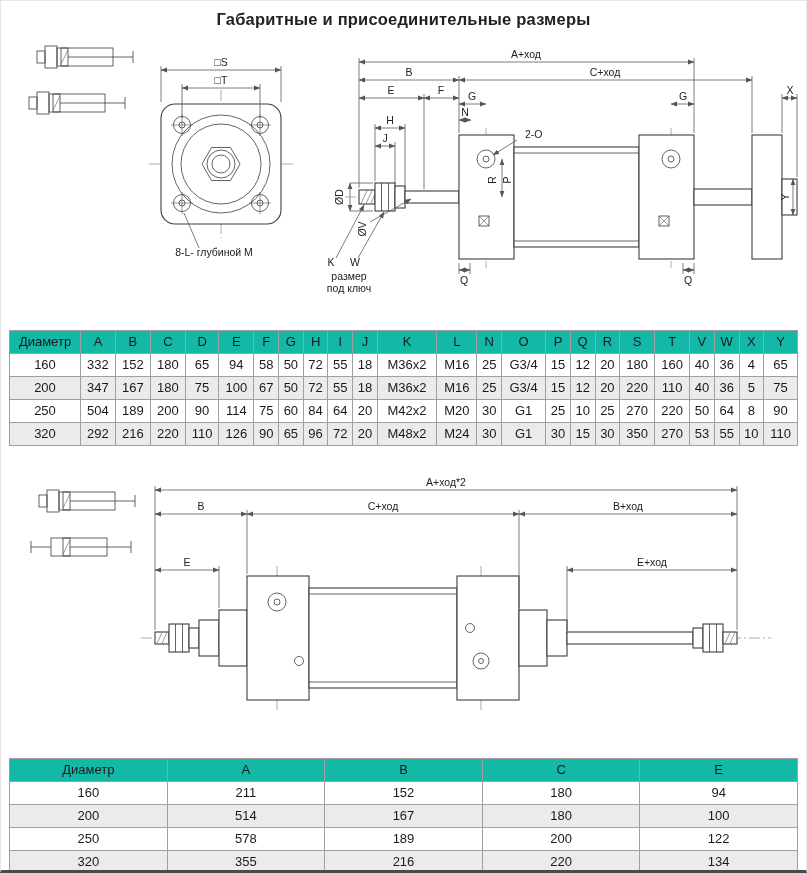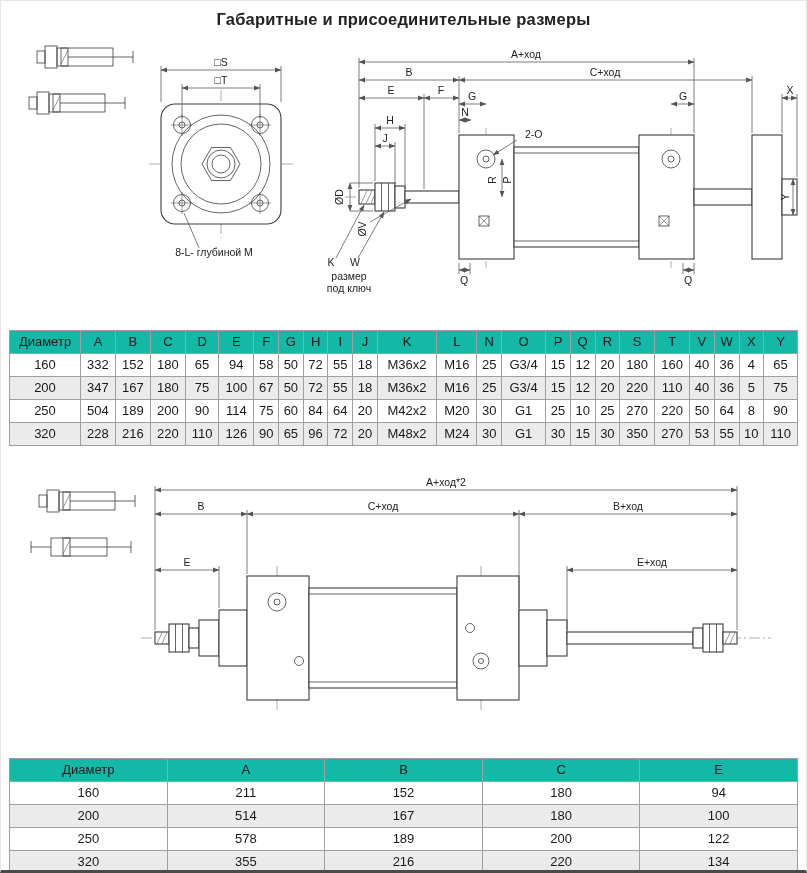--- a/index.html
+++ b/index.html
@@ -297,21 +297,21 @@
           <td>25</td>
           <td>270</td>
           <td>220</td>
           <td>50</td>
           <td>64</td>
           <td>8</td>
           <td>90</td>
         </tr>
         <tr>
           <td>320</td>
-          <td>228</td>
+          <td>292</td>
           <td>216</td>
           <td>220</td>
           <td>110</td>
           <td>126</td>
           <td>90</td>
           <td>65</td>
           <td>96</td>
           <td>72</td>
           <td>20</td>
           <td>M48x2</td>

